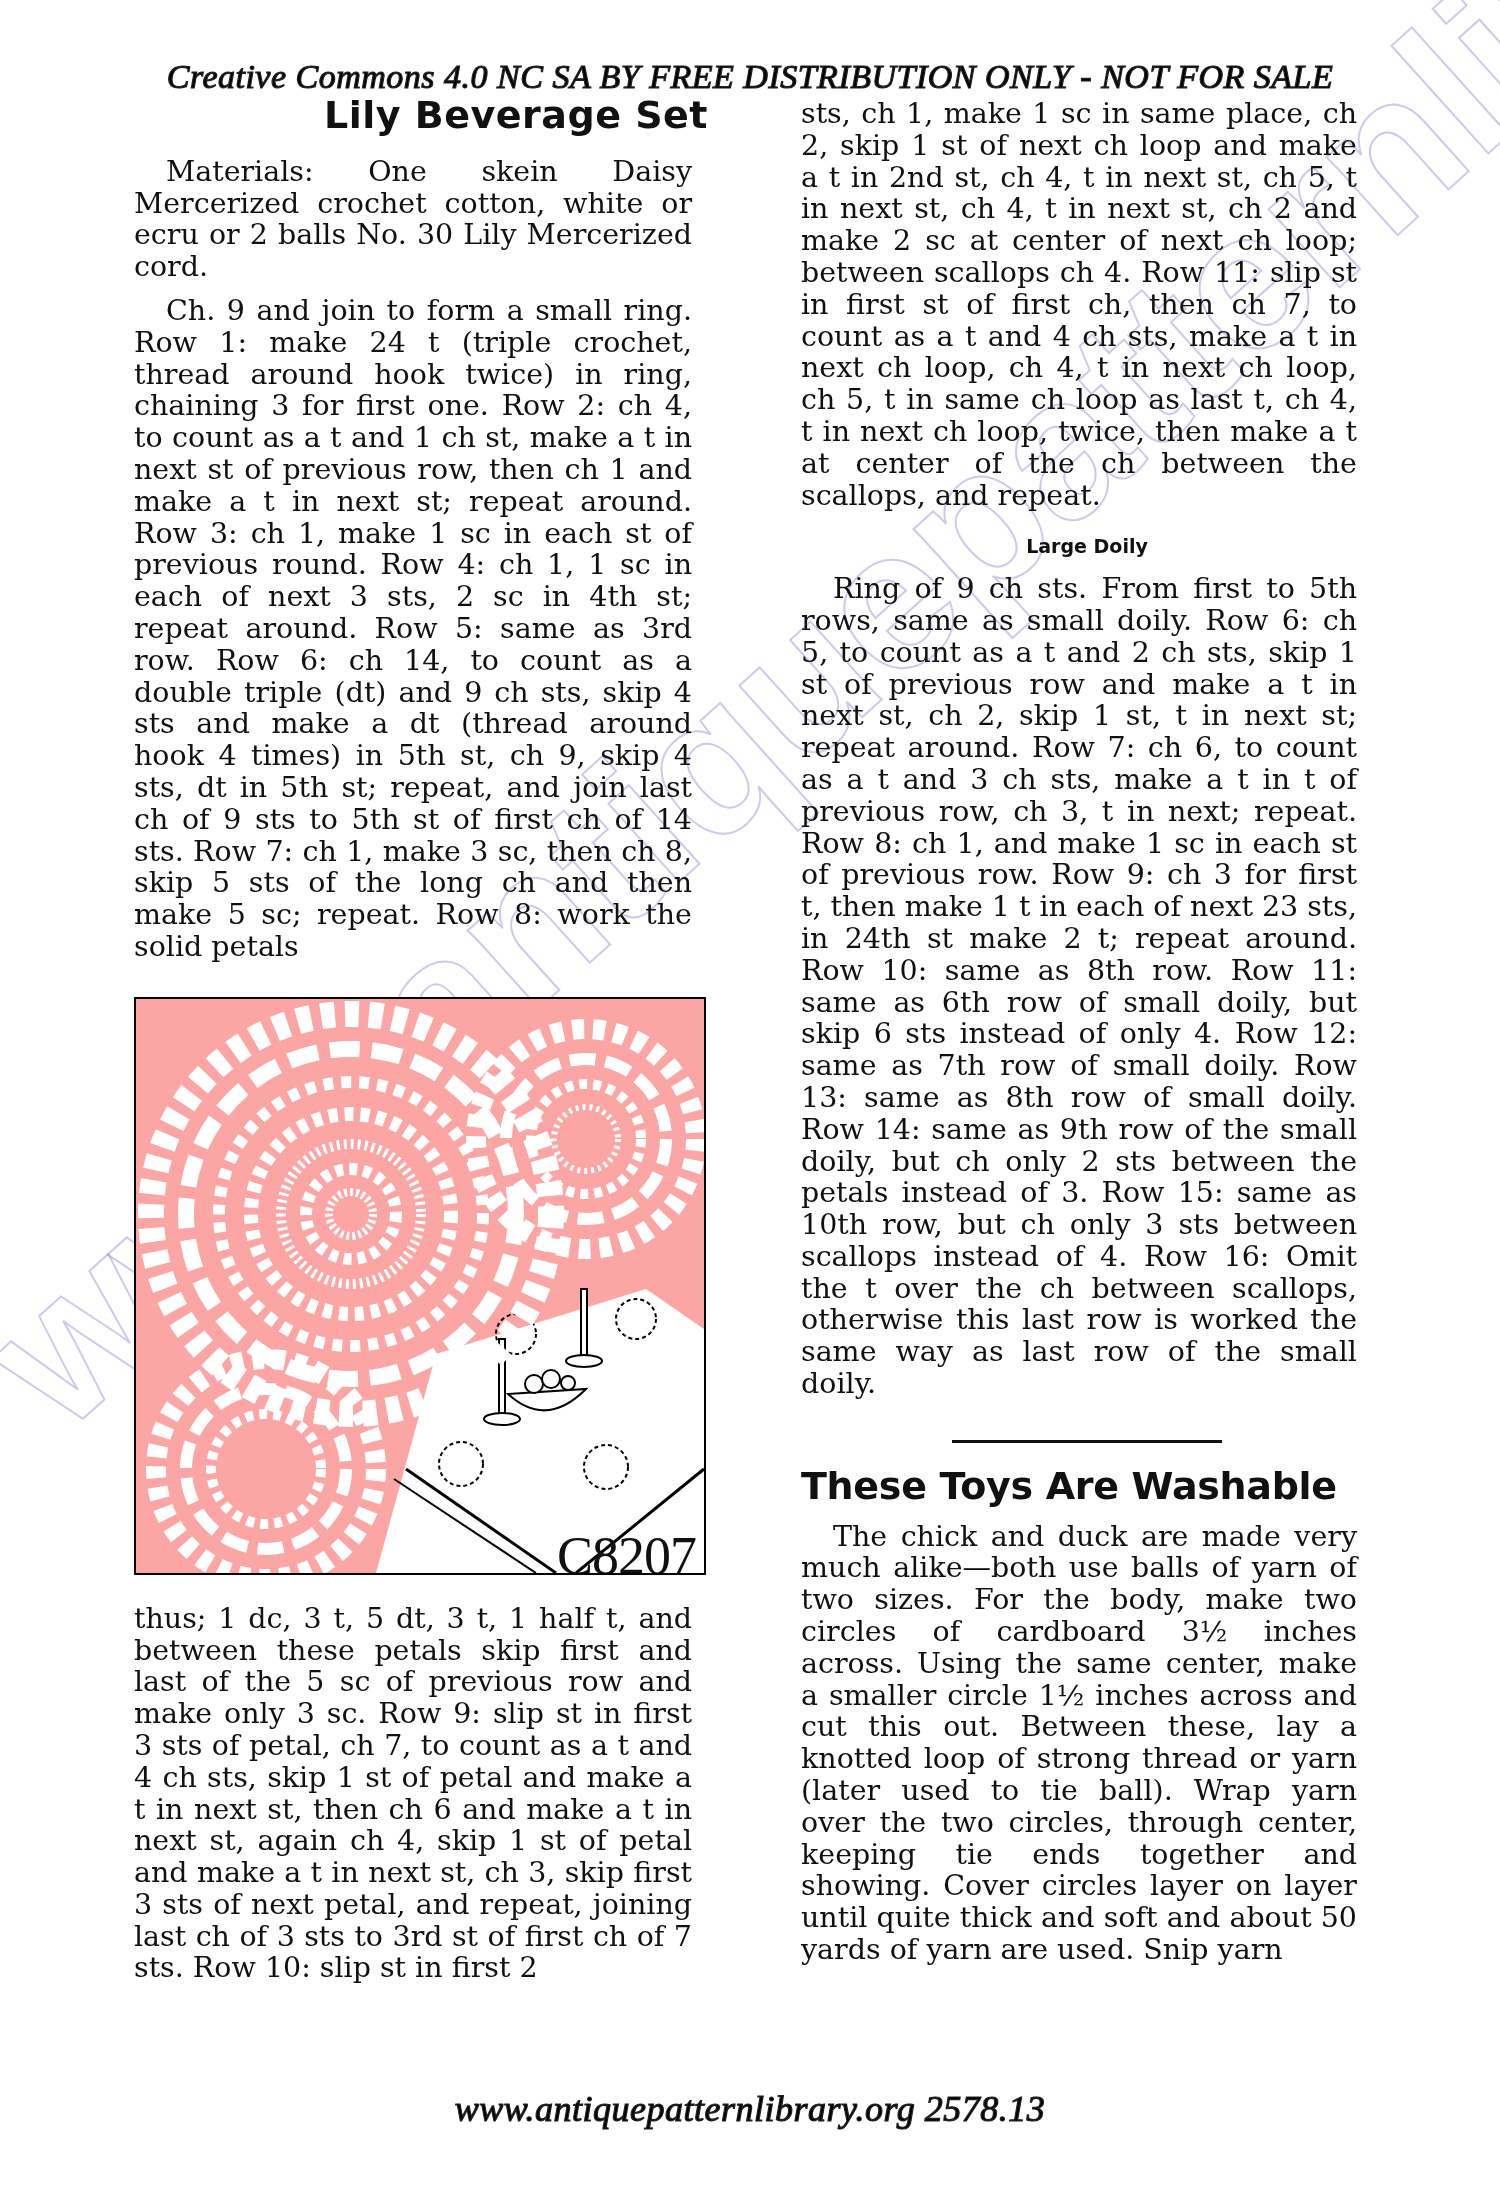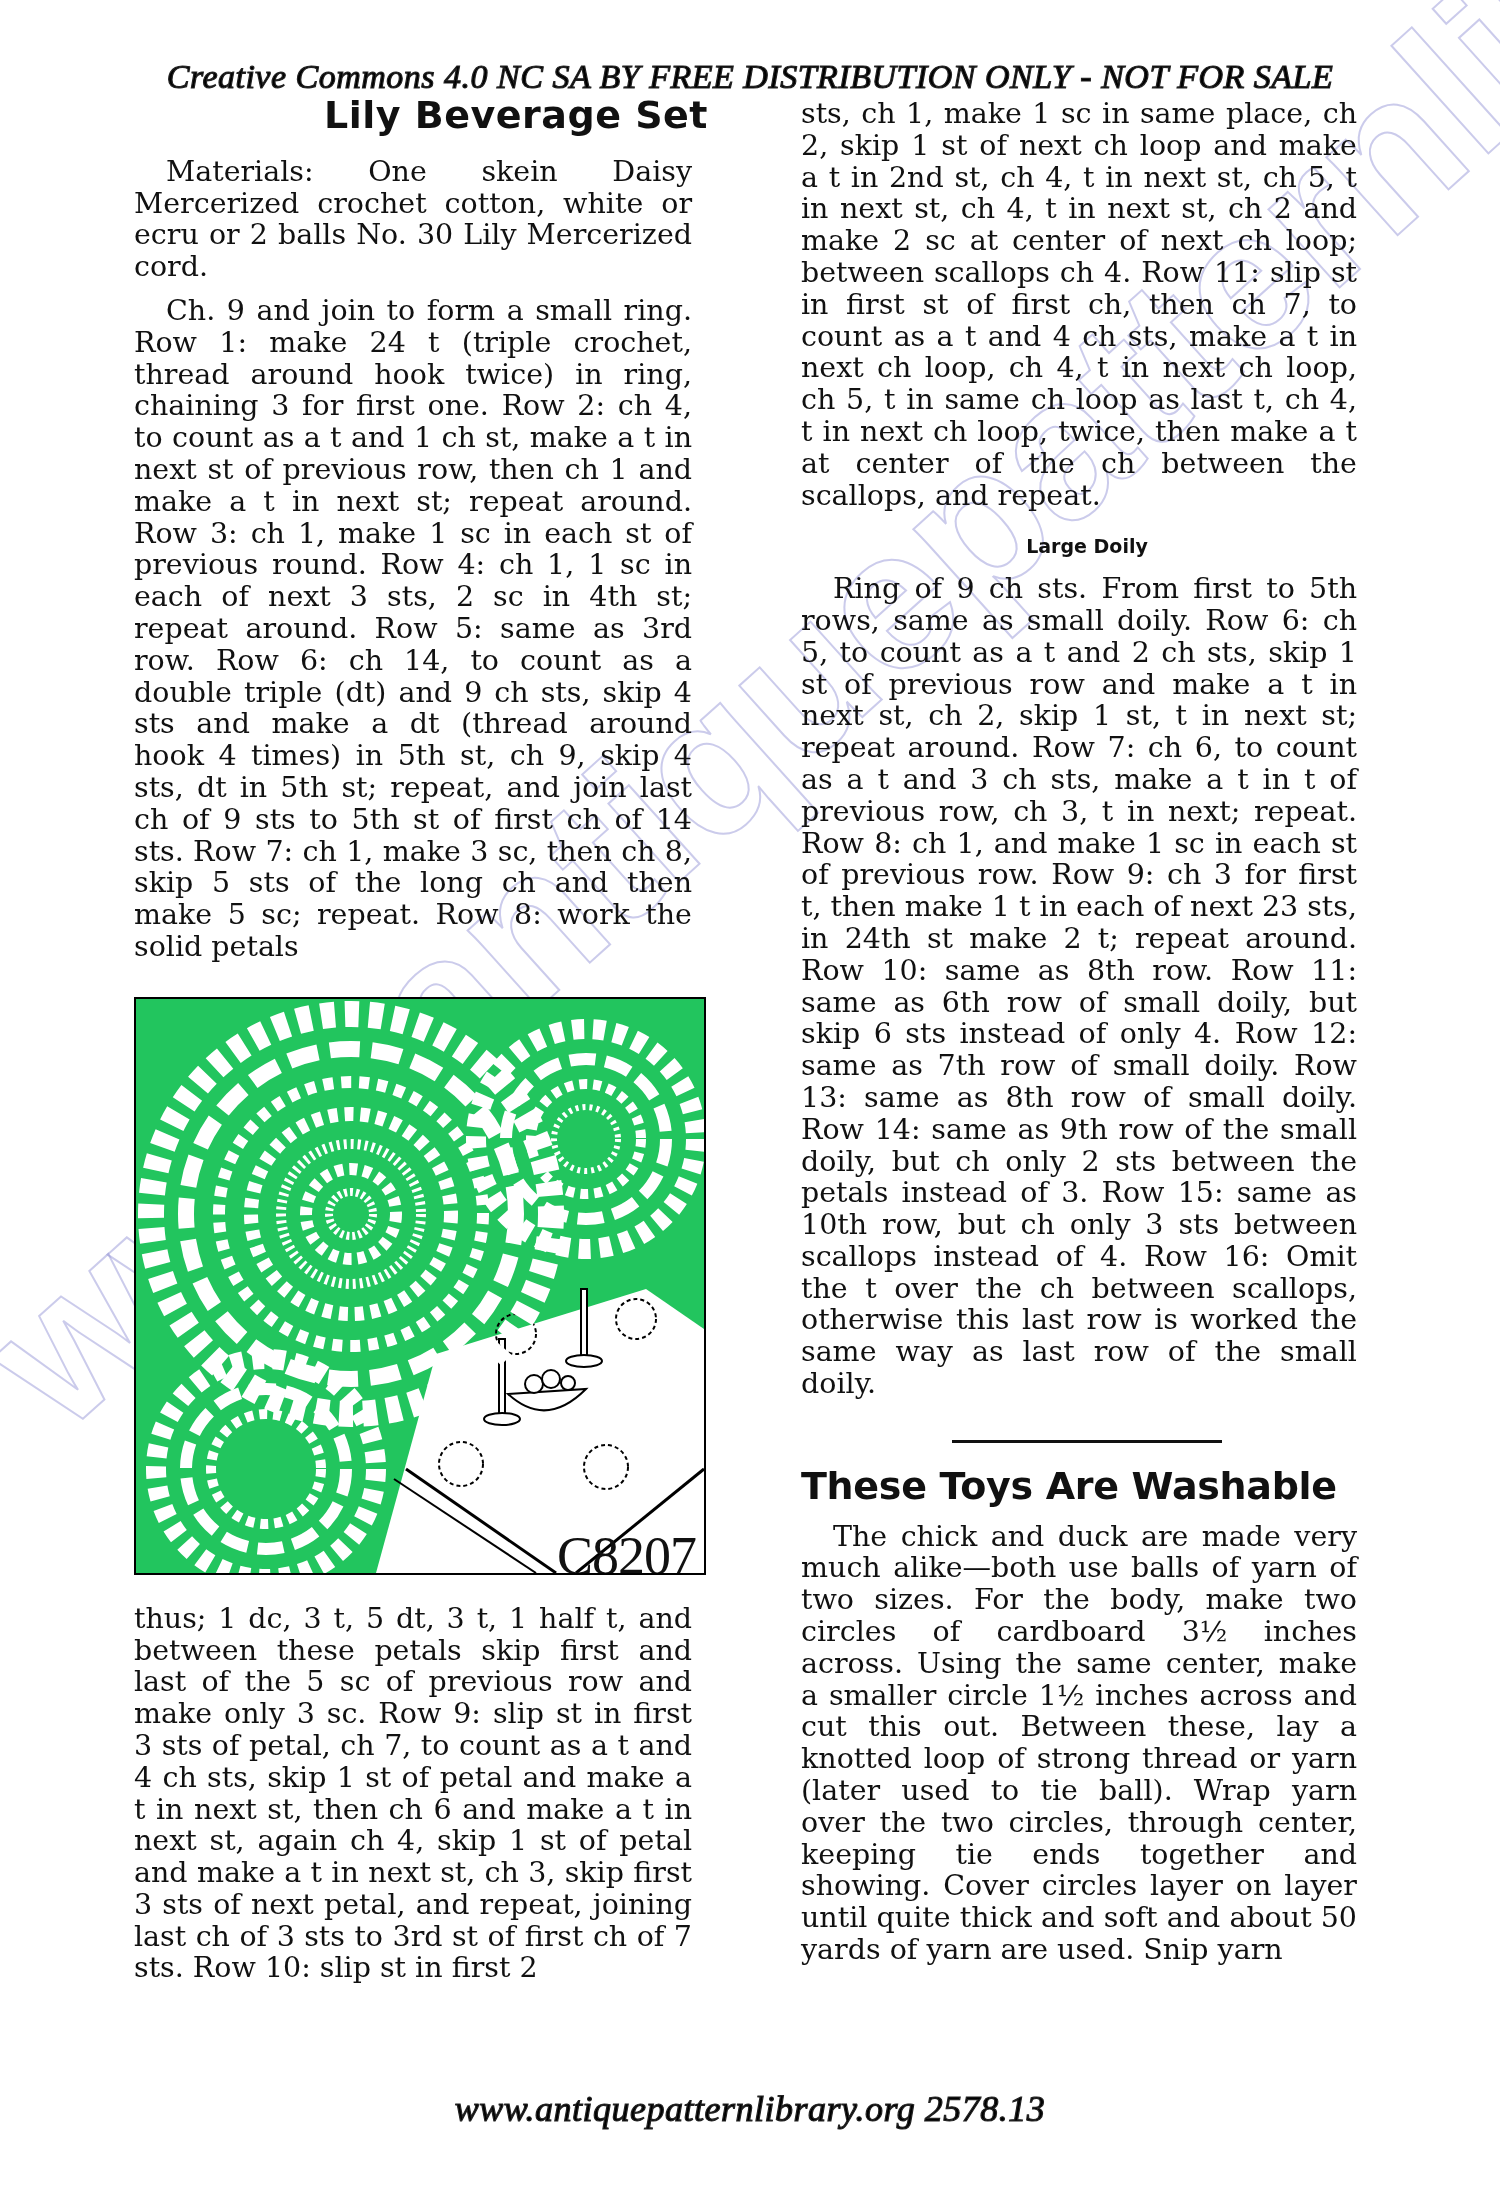--- a/index.html
+++ b/index.html
@@ -30,21 +30,21 @@
     text-align: right; margin: 0 0 24px 0; letter-spacing: 0.5px;
   }
   .subhead {
     font-family: "DejaVu Sans", sans-serif; font-weight: bold; font-size: 19px;
     text-align: center; margin: 20px 0 10px 0;
   }
   p.body { margin: 0 16px 12px 0; text-align: justify; text-indent: 32px; hyphens: manual; }
   p.cont { text-indent: 0; }
 
   .illustration {
-    width: 572px; height: 578px; background: #22c55e; position: relative;
+    width: 572px; height: 578px; background: #fca5a5; position: relative;
     margin: 34px 0 28px 0; overflow: hidden; border: 2px solid #000; box-sizing: border-box;
   }
   .illustration svg { display: block; }
   .illus-code {
     position: absolute; right: 8px; bottom: 0px; font-family: "Liberation Serif", serif;
     font-size: 54px; color: #111; letter-spacing: -1px;
   }
 
   .divider { width: 270px; height: 3px; background: #111; margin: 40px auto 28px auto; }
   .title2 {

